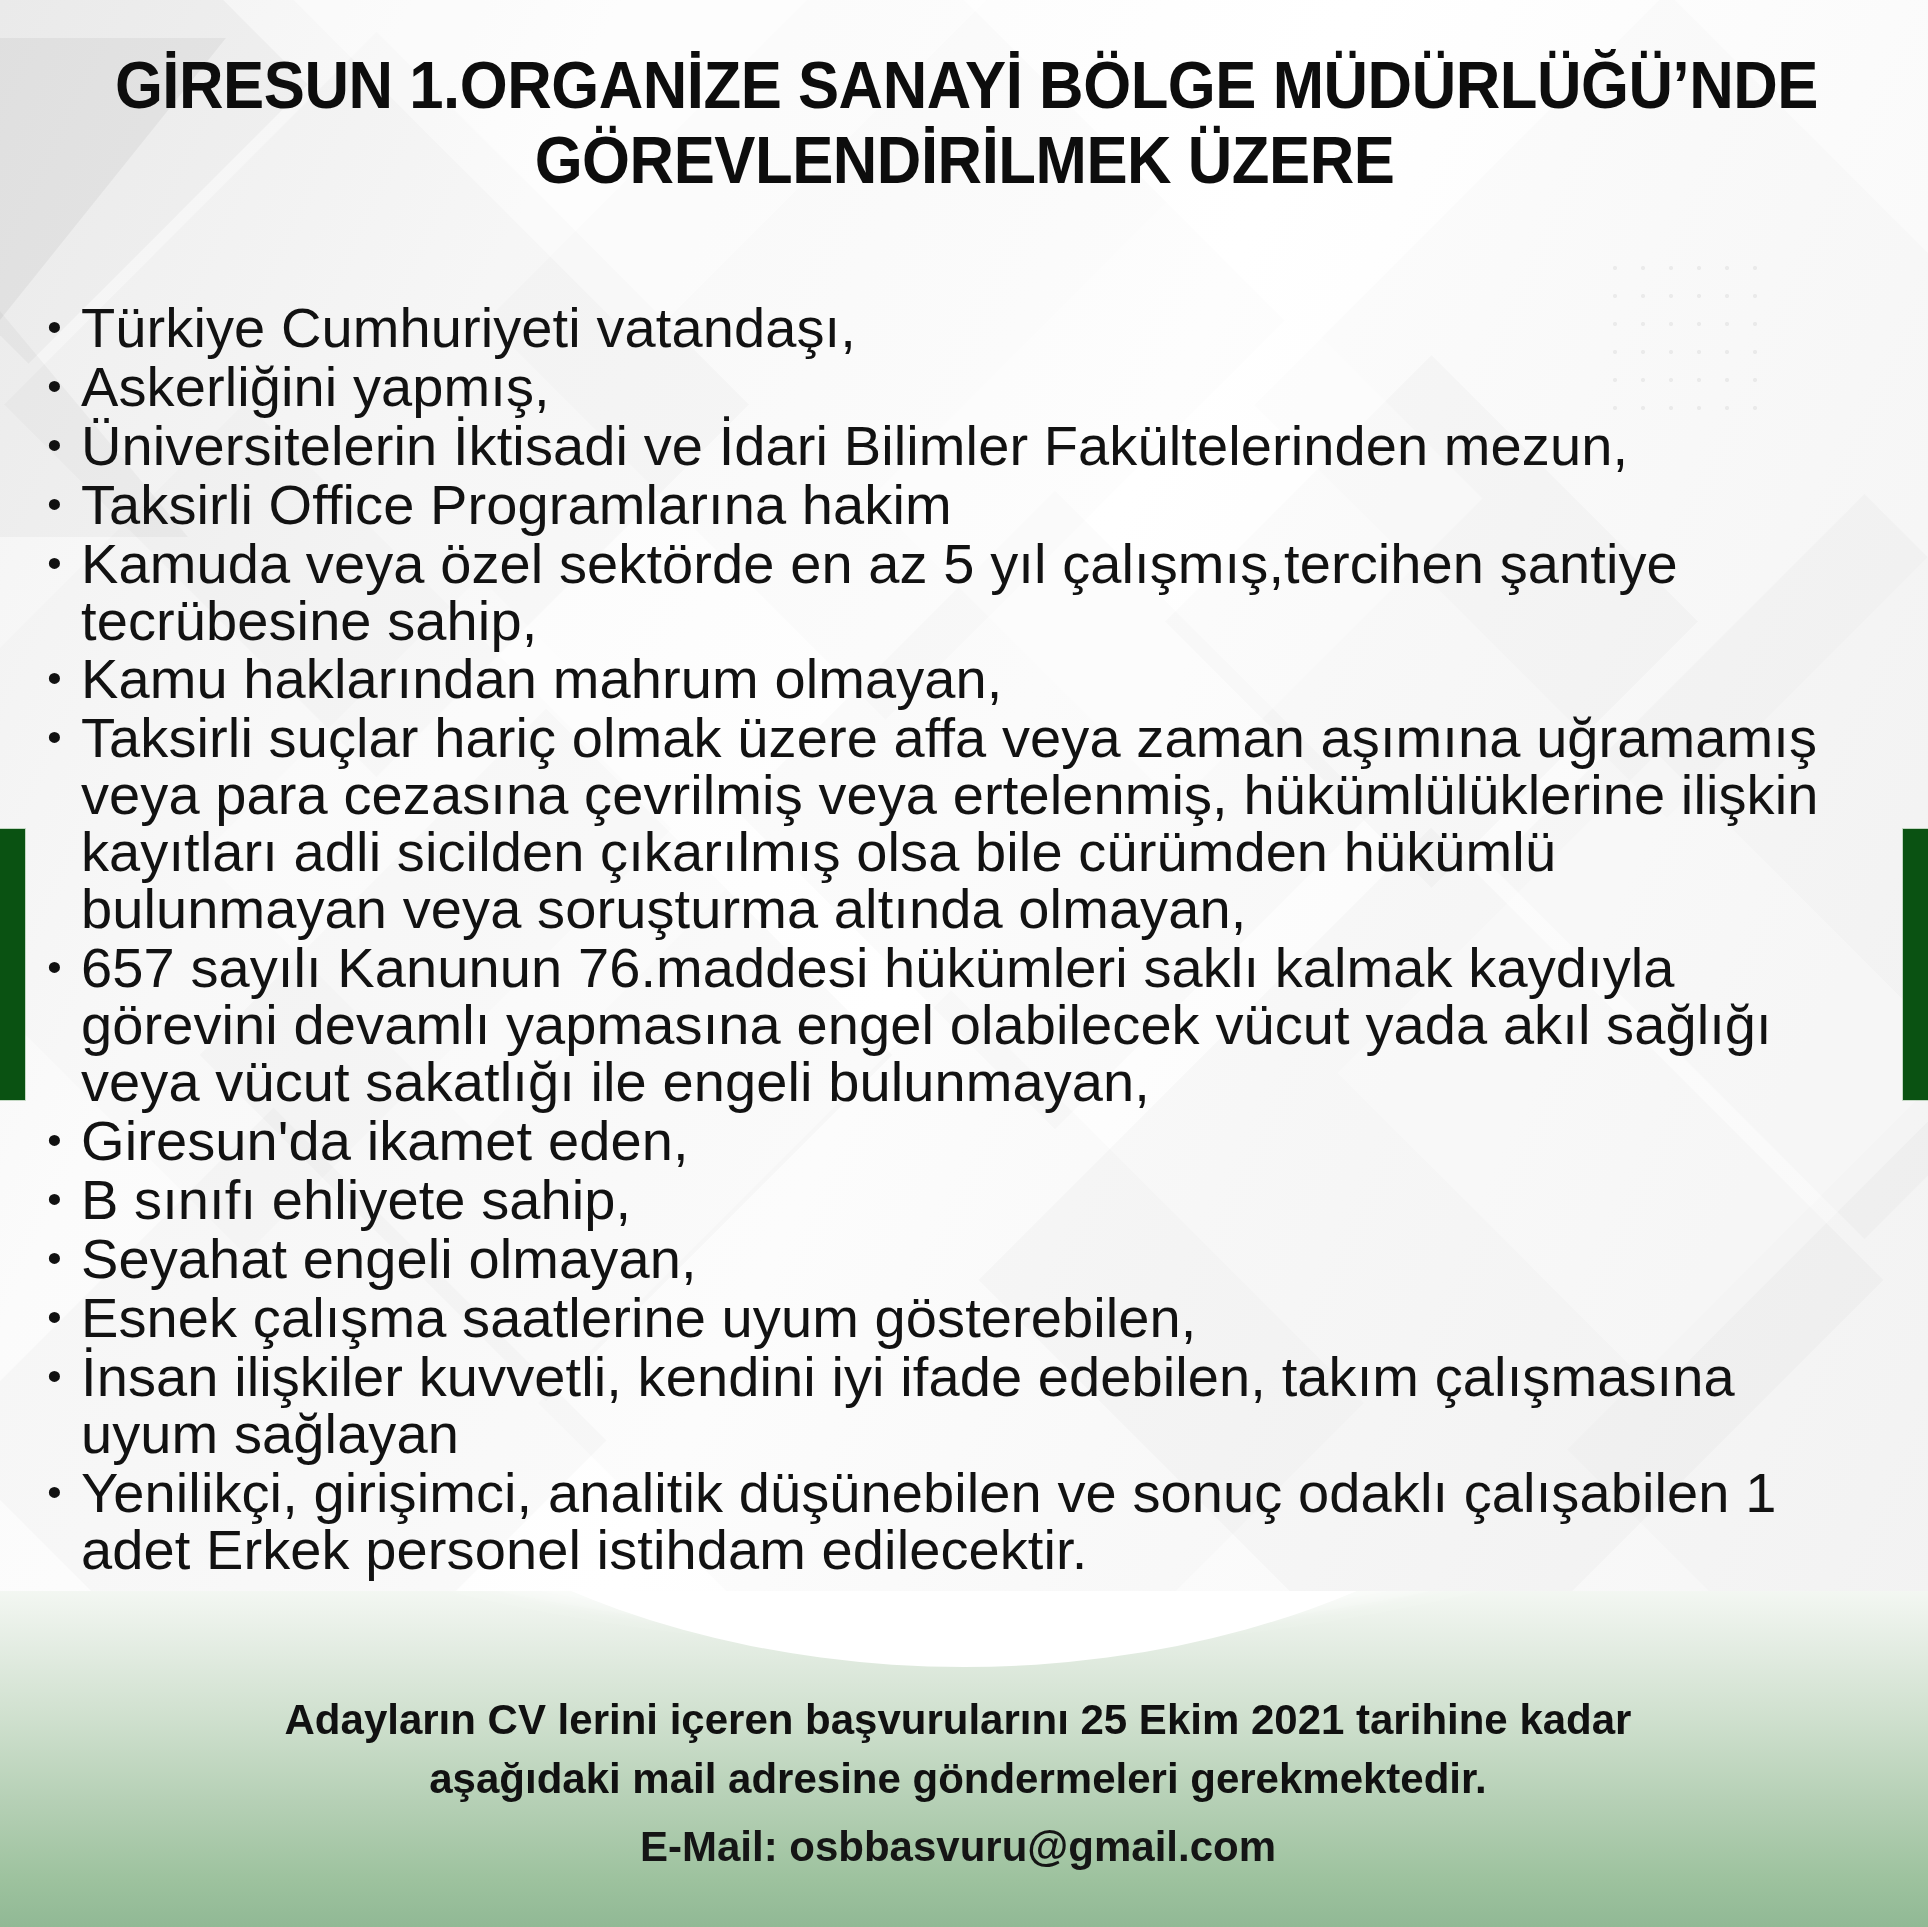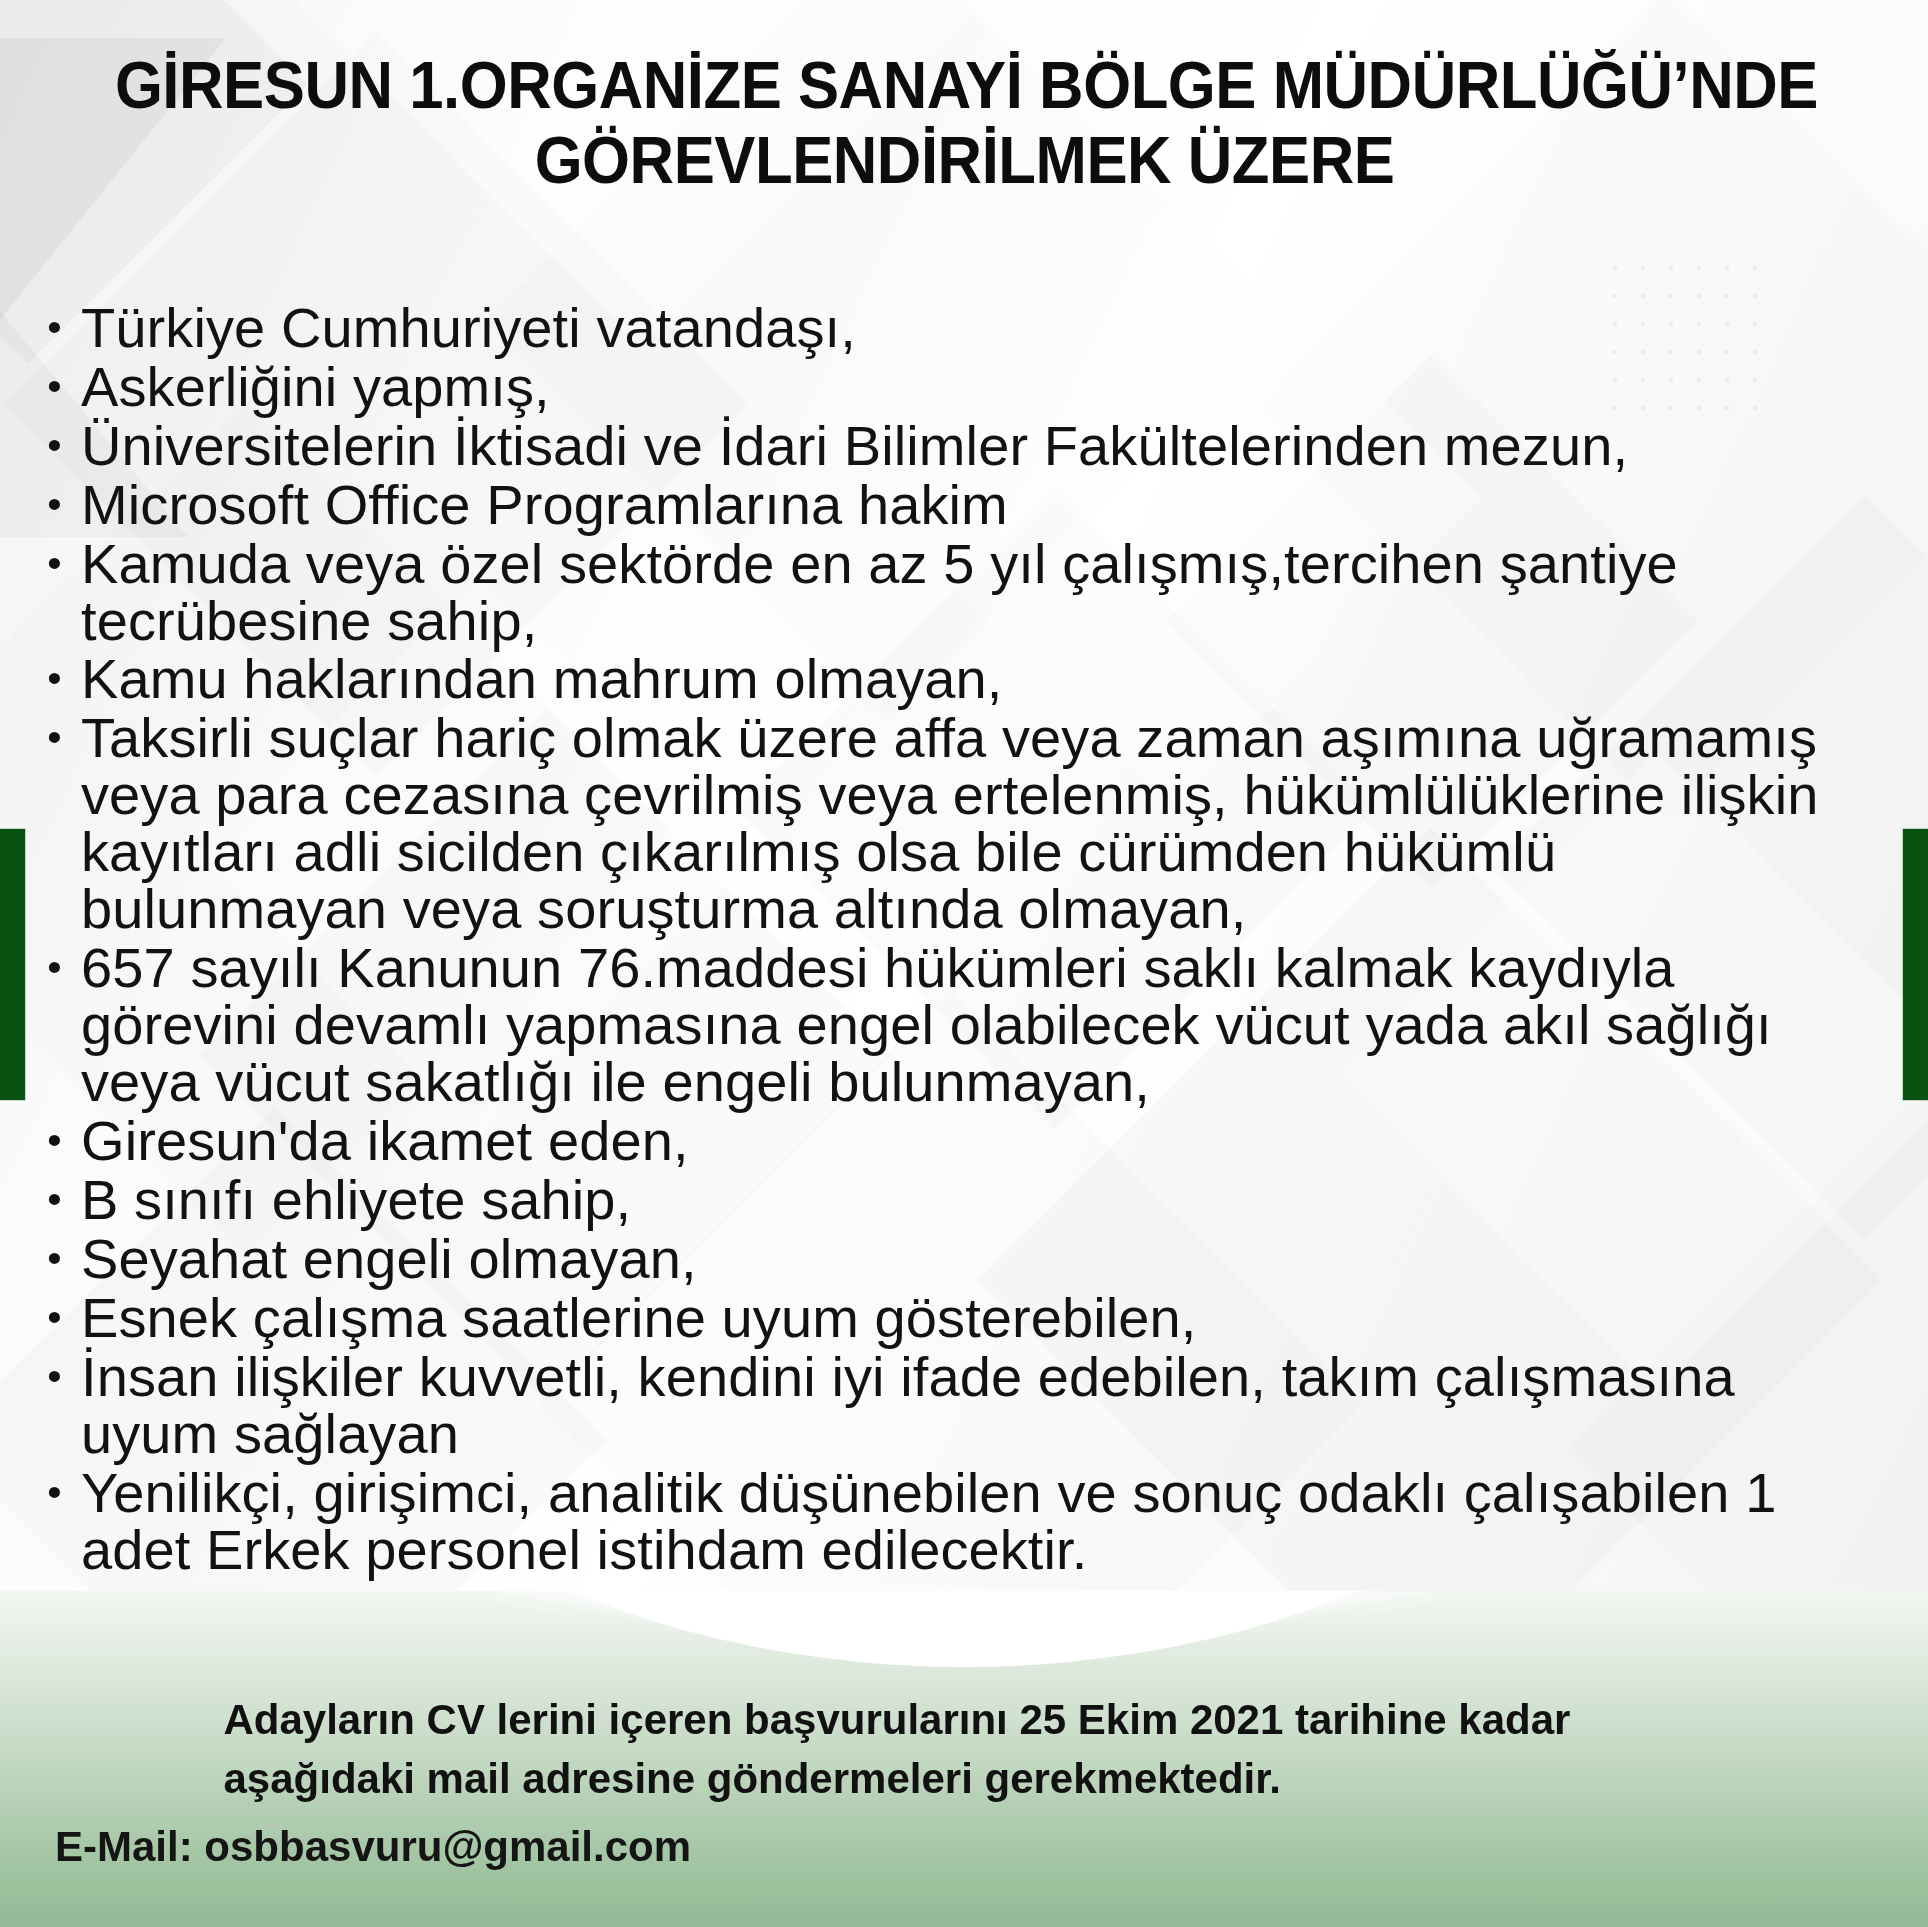--- a/index.html
+++ b/index.html
@@ -154,22 +154,23 @@
     color: #121212;
     letter-spacing: 0.1px;
     transform-origin: left center;
   }
 
   
   .footer-text {
     position: absolute;
     left: 0; right: 12px;
     top: 1690px;
+    text-align: center;
     z-index: 6;
-    padding: 0 55px;
+    padding: 0 119px;
     box-sizing: border-box;
   }
   .footer-main {
     font-family: "Liberation Sans Narrow", "Liberation Sans", sans-serif;
     font-weight: bold;
     font-size: 42px;
     line-height: 59px;
     color: #111;
     max-width: 1469px;
     margin: 0 auto;
@@ -232,21 +233,21 @@
       <div class="bullet-row">
         <div class="bullet-dot">•</div>
         <div class="bullet-text">Askerliğini yapmış,</div>
       </div>
       <div class="bullet-row">
         <div class="bullet-dot">•</div>
         <div class="bullet-text">Üniversitelerin İktisadi ve İdari Bilimler Fakültelerinden mezun,</div>
       </div>
       <div class="bullet-row">
         <div class="bullet-dot">•</div>
-        <div class="bullet-text">Microsoft Office Programlarına hakim</div>
+        <div class="bullet-text">Taksirli Office Programlarına hakim</div>
       </div>
       <div class="bullet-row">
         <div class="bullet-dot">•</div>
         <div class="bullet-text">Kamuda veya özel sektörde en az  5  yıl çalışmış,tercihen şantiye tecrübesine sahip,</div>
       </div>
       <div class="bullet-row">
         <div class="bullet-dot">•</div>
         <div class="bullet-text">Kamu haklarından mahrum olmayan,</div>
       </div>
       <div class="bullet-row">

